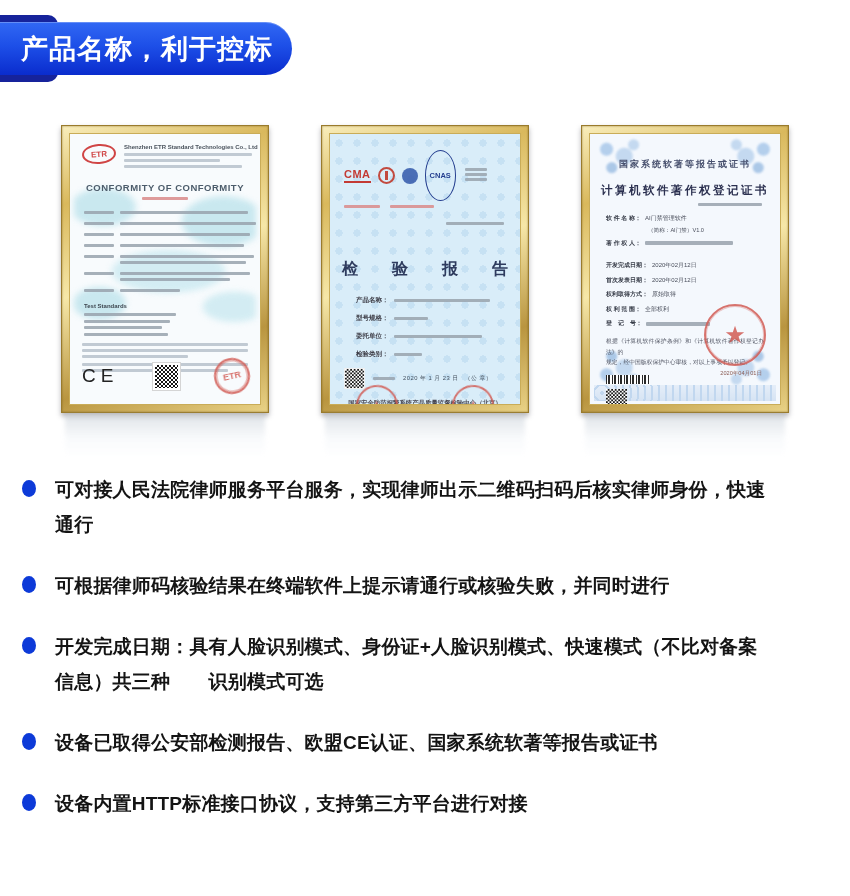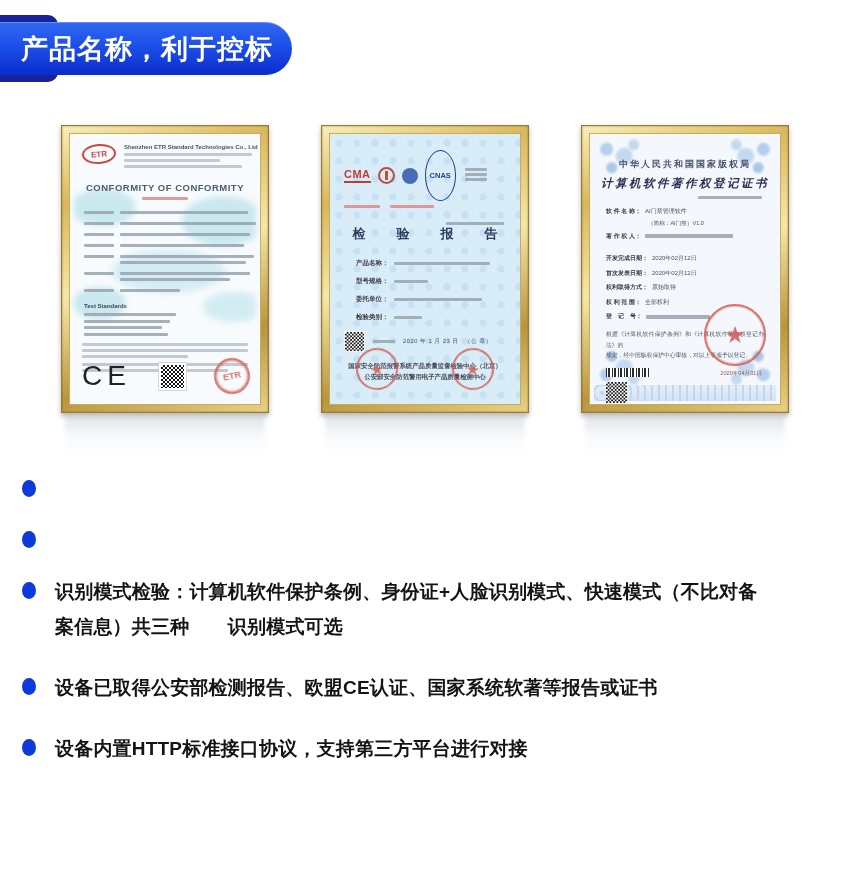--- a/index.html
+++ b/index.html
@@ -53,40 +53,40 @@
   .frow { position:relative; display:flex; gap:6px; margin:0 14px; padding-top:5px; }
   .frow .lbl { flex:0 0 30px; }
   .frow .vals { flex:1; }
   .frow .vals .bar { margin-bottom:3px; }
   .p1-std { position:relative; margin:8px 14px 0; font-size:6px; font-weight:700; color:#3e4750; filter:blur(.4px); }
   .p1-stdlines { position:relative; margin:4px 14px 0; }
   .p1-stdlines .bar { margin-bottom:3.5px; }
   .p1-para { position:relative; margin:7px 12px 0; }
   .p1-para .bar { margin-bottom:3px; }
   .p1-bottom { position:absolute; left:12px; right:10px; bottom:10px; display:flex; align-items:center; justify-content:space-between; }
-  .ce-mark { font-size:28px; font-weight:400; letter-spacing:5px; color:#222; filter:blur(.3px); }
+  .ce-mark { font-size:19px; font-weight:400; letter-spacing:5px; color:#222; filter:blur(.3px); }
   .qr { width:27px; height:27px; background:repeating-conic-gradient(#161616 0% 25%, #fff 0% 50%); background-size:4px 4px; border:2px solid #fff; outline:1px solid #d5d5d5; }
   .stamp { border-radius:50%; border:2px solid #d25c55; color:#d25c55; display:flex; align-items:center; justify-content:center; opacity:.85; filter:blur(.3px); }
   .stamp-etr { width:36px; height:36px; transform:rotate(-12deg); font-size:9px; font-weight:700; box-shadow:inset 0 0 0 1.5px rgba(210,92,85,.55); }
 
   
   .paper2 { background-color:#d9edf9;
     background-image:radial-gradient(circle 5px at 9px 9px, #c6e1f3 70%, transparent 75%);
     background-size:18px 18px; }
   .p2-logos { display:flex; align-items:center; gap:7px; margin:16px 14px 0; }
   .cma { color:#c33a34; font-size:11px; font-weight:700; letter-spacing:.5px; border-bottom:2px solid #c33a34; line-height:1.1; filter:blur(.3px); }
   .redring { width:17px; height:17px; border-radius:50%; border:2px solid #c0392b; position:relative; opacity:.9; }
   .redring::after { content:""; position:absolute; left:5px; top:2px; width:3px; height:9px; background:#c0392b; }
   .bluedot { width:16px; height:16px; border-radius:50%; background:#3a5fae; opacity:.9; }
   .cnas { color:#243e8f; font-size:7.5px; font-weight:700; border:1.5px solid #243e8f; border-radius:50%; padding:20px 4px; filter:blur(.3px);text-align:right; }
   .p2-logotxt { margin-left:2px; }
   .p2-logotxt .bar { width:22px; margin-bottom:2px; }
   .p2-subbars { display:flex; gap:10px; margin:4px 14px 0; }
   .p2-ref { margin:14px 16px 0 auto; width:58px; }
-  .p2-title { text-align:center; font-size:13px; font-weight:700; letter-spacing:9px; color:#2e3b5e;
+  .p2-title { margin-top:34px; text-align:center; font-size:16px; font-weight:700; letter-spacing:9px; color:#2e3b5e;
     font-family:"Liberation Serif","DejaVu Serif",serif; text-indent:9px; filter:blur(.3px); }
   .p2-fields { margin:16px 0 0 26px; }
   .p2-field { display:flex; align-items:center; gap:5px; margin-bottom:9px; }
   .p2-field .flabel { font-size:6.5px; color:#3c3c46; font-weight:700; filter:blur(.4px); }
   .p2-botrow { display:flex; align-items:center; gap:8px; margin:2px 0 0 14px; }
   .qr2 { width:21px; height:21px; background:repeating-conic-gradient(#1a1a1a 0% 25%, #fff 0% 50%); background-size:3.5px 3.5px; border:1px solid #eee; }
   .p2-date { font-size:5.8px; color:#44505e; filter:blur(.4px); letter-spacing:.5px; }
   .p2-footer { position:relative; margin-top:8px; text-align:center; }
   .p2-fline { font-size:6.4px; color:#4a4a55; font-weight:700; filter:blur(.45px); line-height:11px; }
   .starstamp { position:absolute; width:42px; height:42px; font-size:16px; }
@@ -100,22 +100,22 @@
       radial-gradient(circle at 28% 30%, #a9c8ea 0 6px, transparent 7px),
       radial-gradient(circle at 62% 46%, #bcd4ee 0 8px, transparent 9px),
       radial-gradient(circle at 38% 72%, #9fc0e4 0 5px, transparent 6px),
       radial-gradient(circle at 80% 20%, #bcd4ee 0 5px, transparent 6px); }
   .c-tl { left:2px; top:2px; } .c-tr { right:2px; top:2px; transform:scaleX(-1); }
   .c-bl { left:2px; bottom:16px; transform:scaleY(-1); } .c-br { right:2px; bottom:16px; transform:scale(-1,-1); }
   .lace { position:absolute; left:4px; right:4px; bottom:3px; height:16px; opacity:.8; filter:blur(.5px);
     background:repeating-radial-gradient(circle at 8px 8px, #b5cfec 0 2px, transparent 2px 7px), linear-gradient(180deg,#e2ecf8,#cfdff2); }
   .p3-authority { position:relative; margin-top:24px; text-align:center; font-size:9px; font-weight:700; letter-spacing:2px; color:#47506e;
     font-family:"Liberation Serif","DejaVu Serif",serif; filter:blur(.3px); }
-  .p3-title { position:relative; margin-top:5px; text-align:center; font-size:11.5px; font-weight:700; letter-spacing:2.5px; color:#2b3050;
-    font-family:"Liberation Serif","DejaVu Serif",serif; filter:blur(.25px);font-style:italic; }
+  .p3-title { position:relative; margin-top:12px; text-align:center; font-size:11.5px; font-weight:700; letter-spacing:2.5px; color:#2b3050;
+    font-family:"Liberation Serif","DejaVu Serif",serif; filter:blur(.25px); }
   .p3-certno { margin:5px 18px 0 auto; width:64px; }
   .p3-fields { position:relative; margin:8px 0 0 16px; }
   .p3-row { display:flex; align-items:center; gap:4px; margin-bottom:5.5px; }
   .p3-row .flabel { font-size:6px; font-weight:700; color:#353a46; filter:blur(.35px); white-space:nowrap; }
   .p3-row .fval { font-size:6px; color:#4a4f5c; filter:blur(.35px); }
   .p3-sub { margin:-2px 0 4px 42px; font-size:5.6px; color:#4a4f5c; filter:blur(.35px); }
   .p3-gap { height:8px; }
   .p3-note { position:relative; margin:8px 16px 0; font-size:5.8px; color:#4e5260; line-height:10.5px; filter:blur(.4px); text-align:justify; }
   .p3-codes { position:relative; margin:7px 0 0 16px; }
   .barcode { width:44px; height:9px; background:repeating-linear-gradient(90deg,#2a2a2a 0 1px,#fff 1px 2px,#2a2a2a 2px 4px,#fff 4px 6px); }
@@ -289,21 +289,21 @@
     </div>
 
     <div class="cert-col">
       <div class="frame">
         <div class="paper paper3">
           <div class="cornament c-tl"></div>
           <div class="cornament c-tr"></div>
           <div class="cornament c-bl"></div>
           <div class="cornament c-br"></div>
           <div class="lace"></div>
-          <div class="p3-authority">中华人民共和国国家版权局</div>
+          <div class="p3-authority">国家系统软著等报告或证书</div>
           <div class="p3-title">计算机软件著作权登记证书</div>
           <div class="bar p3-certno"></div>
           <div class="p3-fields">
             <div class="p3-row">
               <span class="flabel">软 件 名 称：</span>
               <span class="fval">AI门禁管理软件</span>
             </div>
             <div class="p3-sub">（简称：AI门禁）V1.0</div>
             <div class="p3-row">
               <span class="flabel">著 作 权 人：</span>
@@ -347,27 +347,29 @@
         </div>
       </div>
       <div class="reflection"></div>
     </div>
 
   </div>
 
   <ul class="bullets">
     <li>
       <span class="b-marker"></span>
-    </li>
-    <li>
-      <span class="b-marker"></span>
-    </li>
-    <li>
-      <span class="b-marker"></span>
-      <span class="b-text">识别模式检验：计算机软件保护条例、身份证+人脸识别模式、快速模式（不比对备案信息）共三种　　识别模式可选</span>
+      <span class="b-text">可对接人民法院律师服务平台服务，实现律师出示二维码扫码后核实律师身份，快速通行</span>
+    </li>
+    <li>
+      <span class="b-marker"></span>
+      <span class="b-text">可根据律师码核验结果在终端软件上提示请通行或核验失败，并同时进行</span>
+    </li>
+    <li>
+      <span class="b-marker"></span>
+      <span class="b-text">开发完成日期：具有人脸识别模式、身份证+人脸识别模式、快速模式（不比对备案信息）共三种　　识别模式可选</span>
     </li>
     <li>
       <span class="b-marker"></span>
       <span class="b-text">设备已取得公安部检测报告、欧盟CE认证、国家系统软著等报告或证书</span>
     </li>
     <li>
       <span class="b-marker"></span>
       <span class="b-text">设备内置HTTP标准接口协议，支持第三方平台进行对接</span>
     </li>
   </ul>

